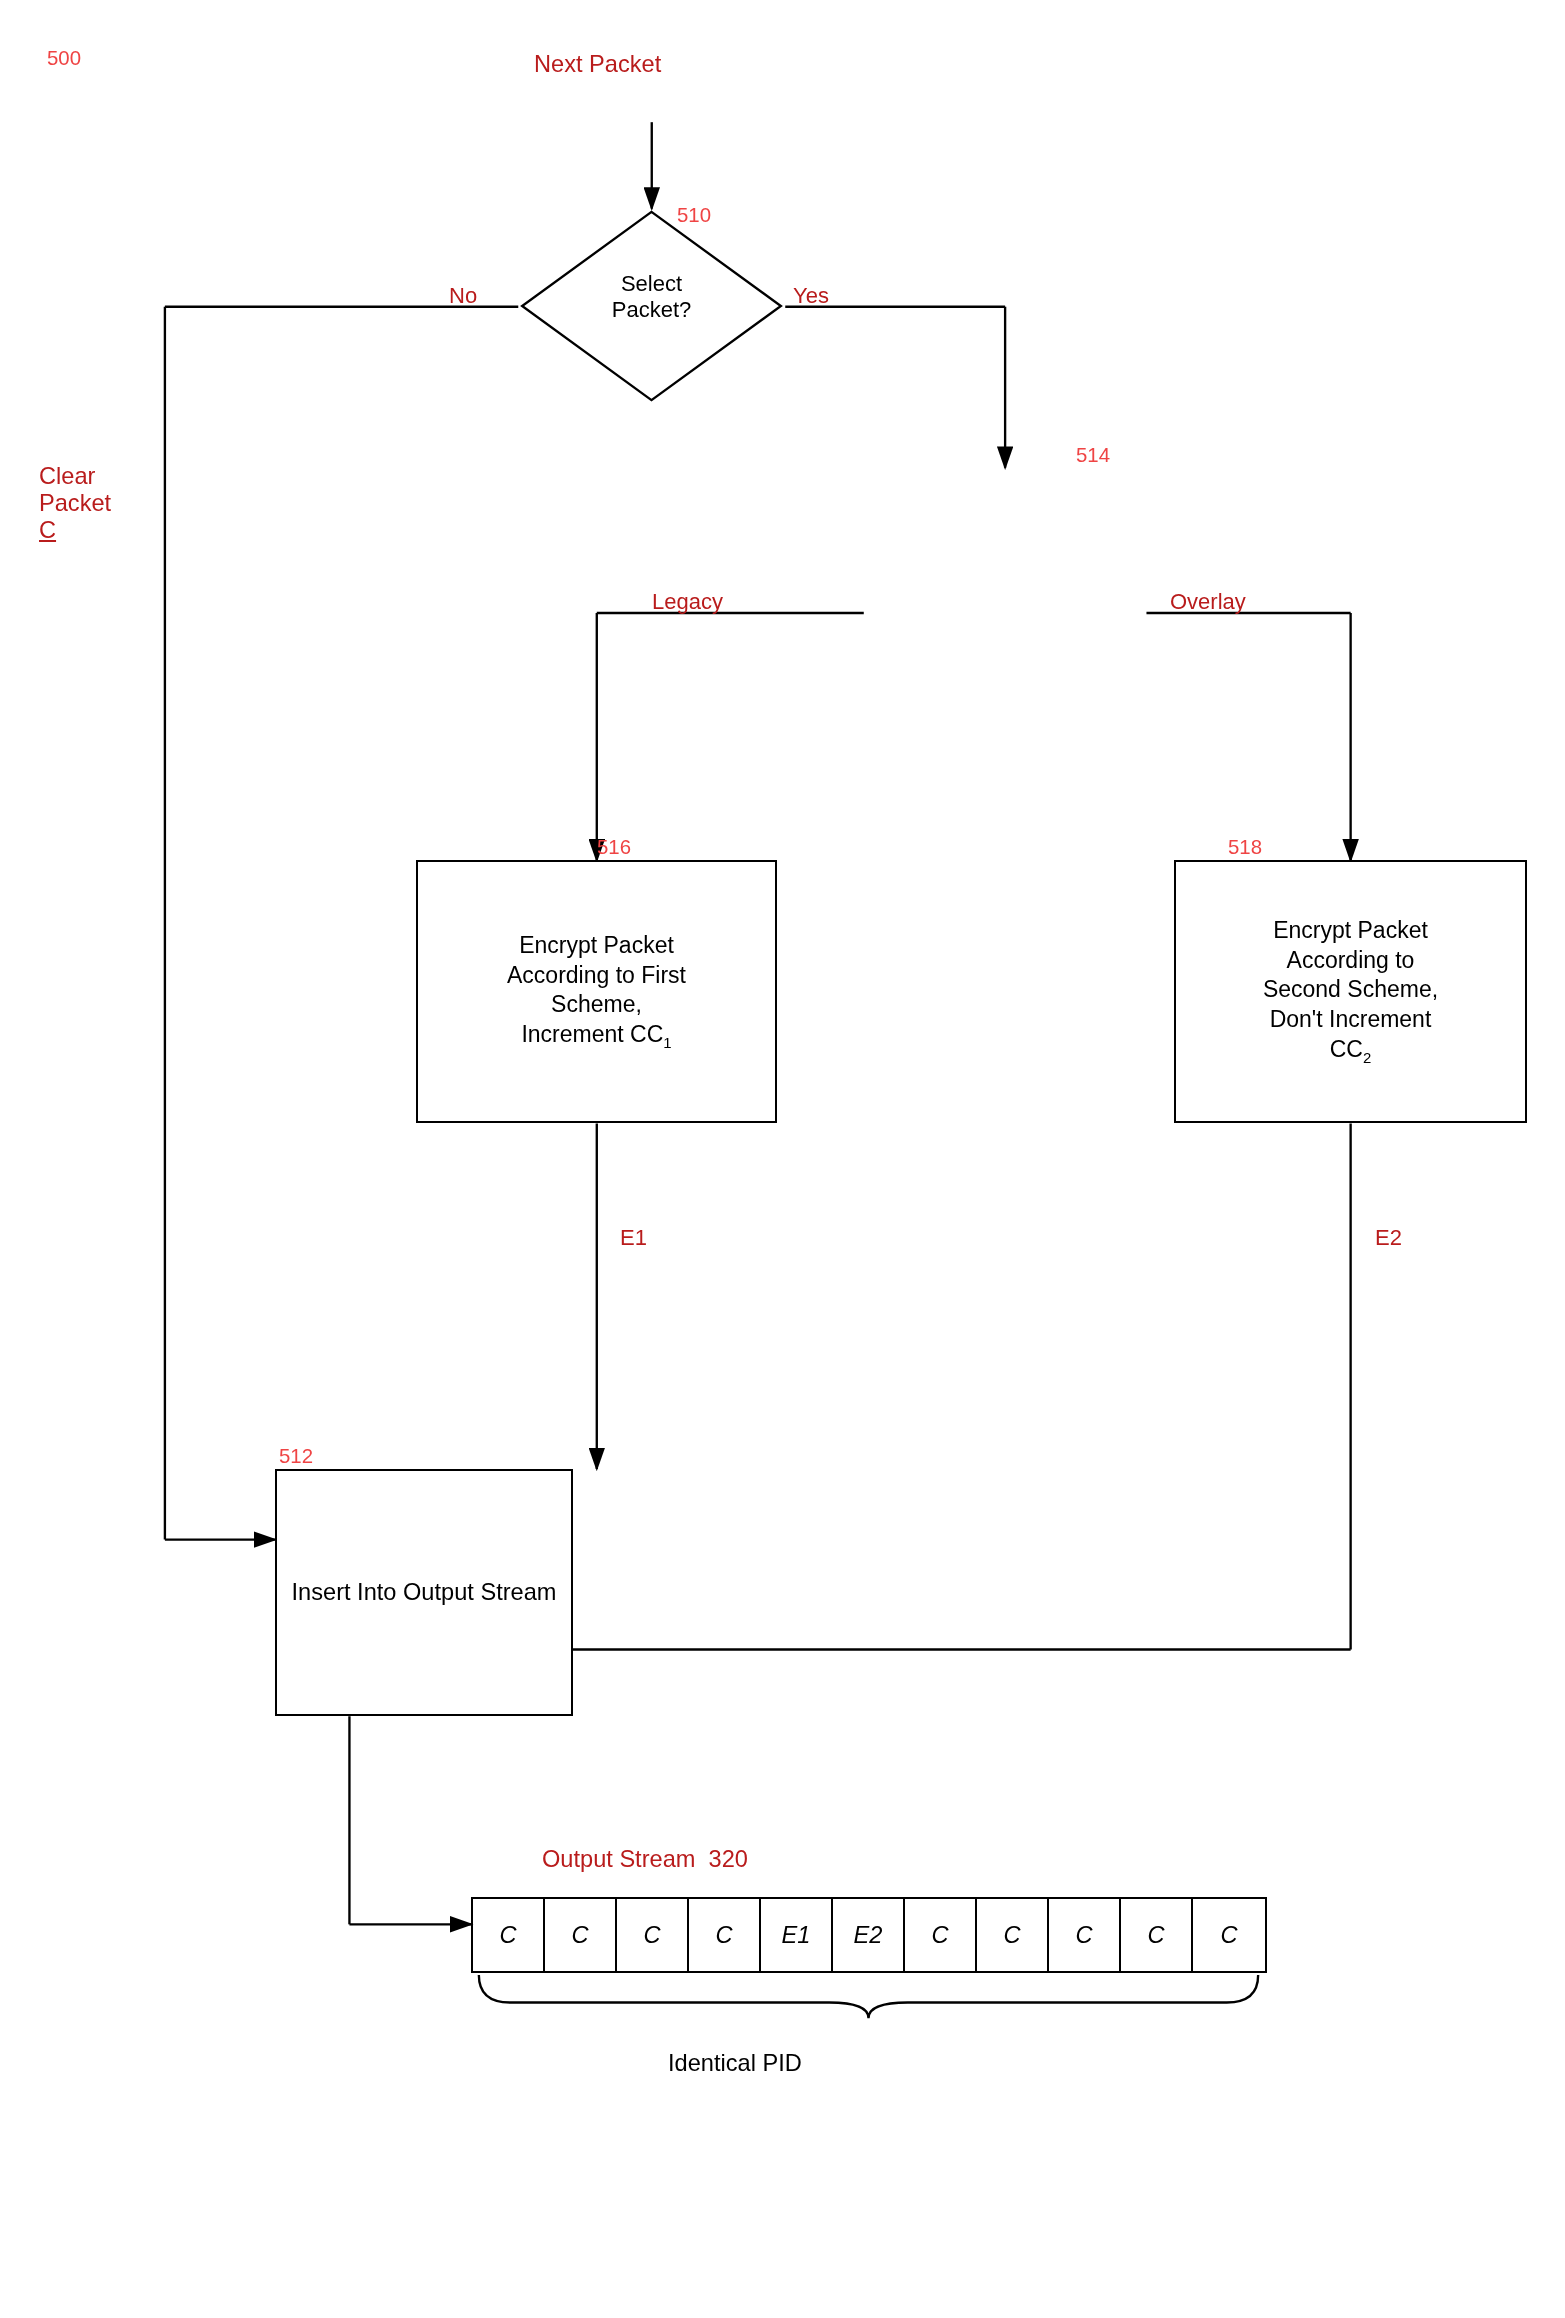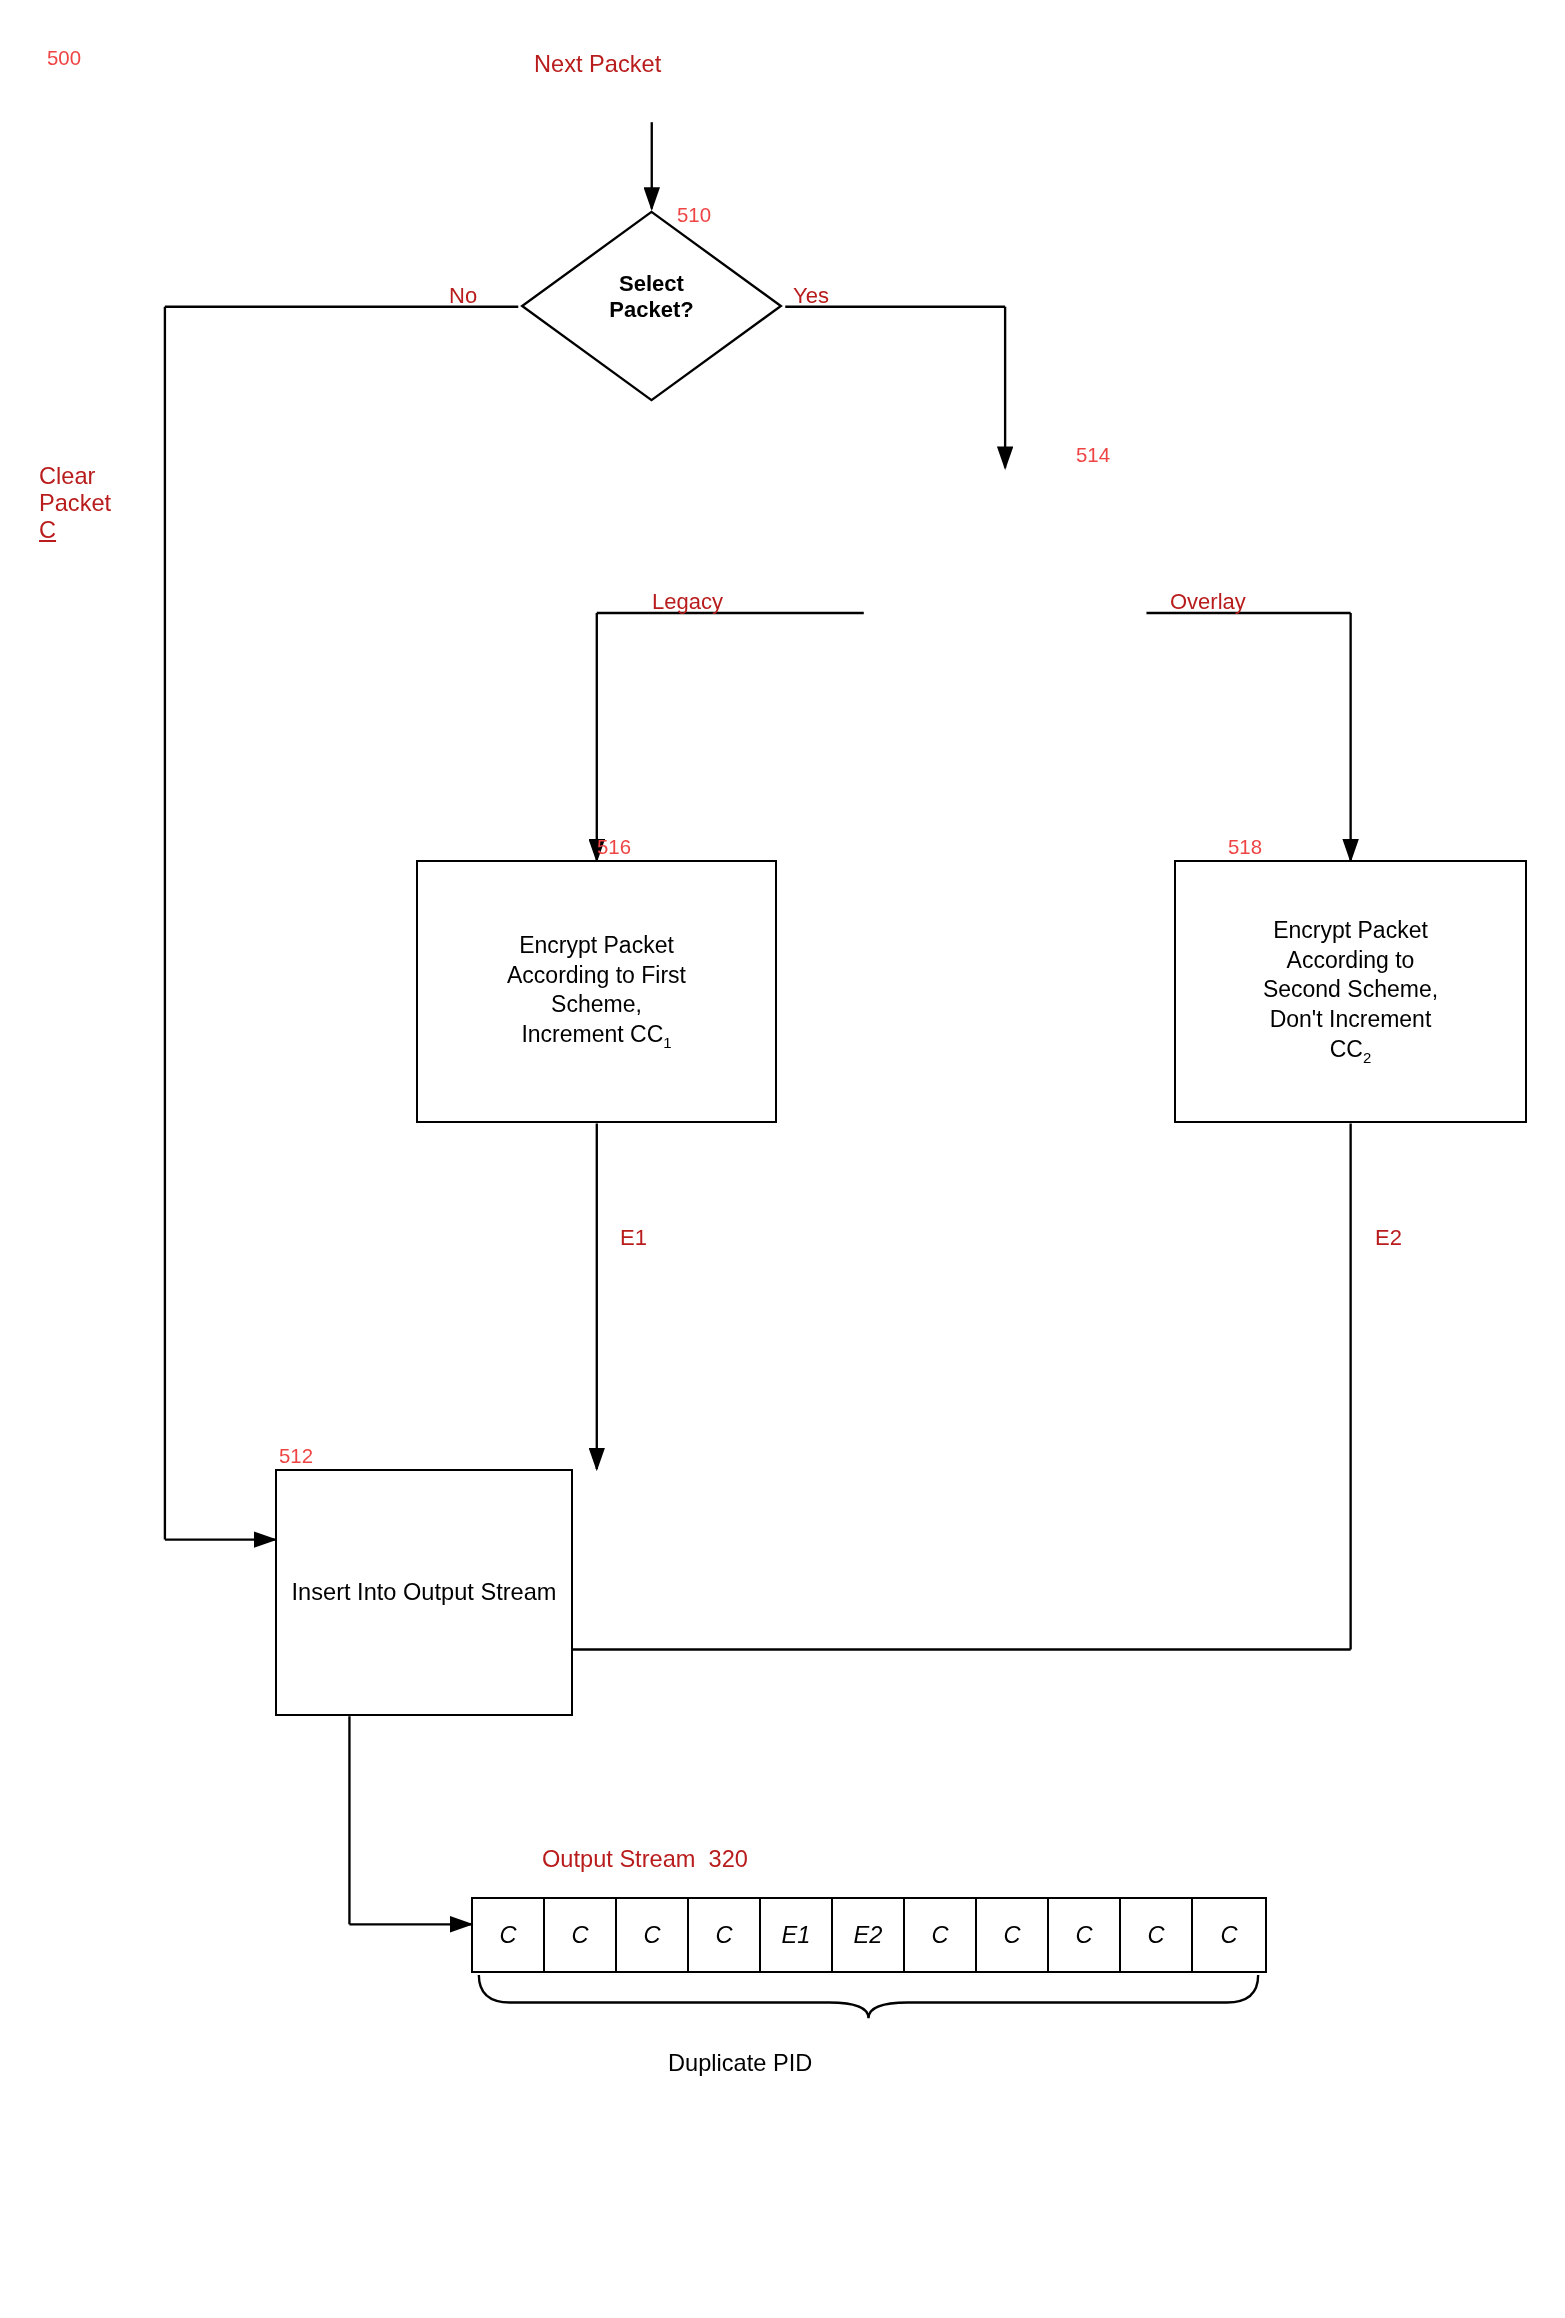--- a/index.html
+++ b/index.html
@@ -28,21 +28,20 @@
       background: #fff;
       display: flex;
       align-items: center;
       justify-content: center;
       text-align: center;
       font-size: 23.6px;
       line-height: 1.3;
     }
     .diamond-wrapper {
       position: absolute;
-      font-weight: bold;
     }
     .diamond-wrapper svg {
       display: block;
     }
     .diamond-label {
       position: absolute;
       font-size: 23.6px;
       color: #000;
       text-align: center;
       pointer-events: none;
@@ -214,16 +213,16 @@
     <div class="stream-cell">
         <em>C</em>
       </div>
   </div>
 
   <svg style="position:absolute; left:471px; top:1971px; width:795px; height:63px;" viewBox="0 0 1012 80" width="795" height="63">
 
     <path d="M 10,5 Q 10,40 50,40 L 456,40 Q 506,40 506,60 Q 506,40 556,40 L 962,40 Q 1002,40 1002,5" fill="none" stroke="#000" stroke-width="3"></path>
   </svg>
 
-  <div class="brace-label" style="left:668px; top:2050px; font-size:23.6px;">Duplicate PID</div>
+  <div class="brace-label" style="left:668px; top:2050px; font-size:23.6px;">Identical PID</div>
 
 </div>
 
 
 </body></html>

